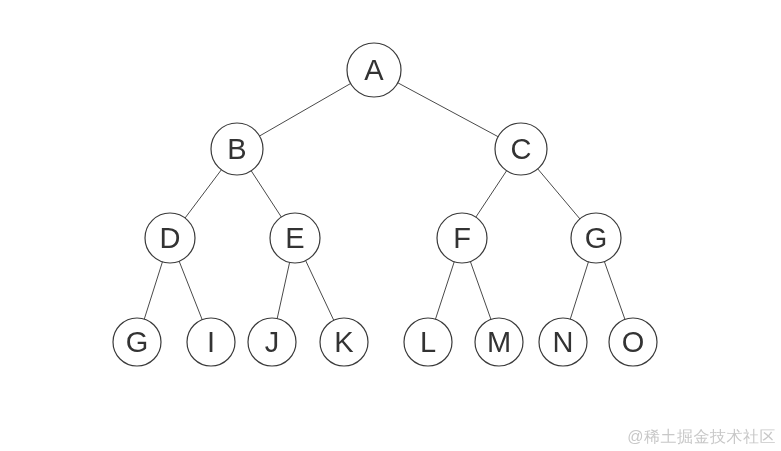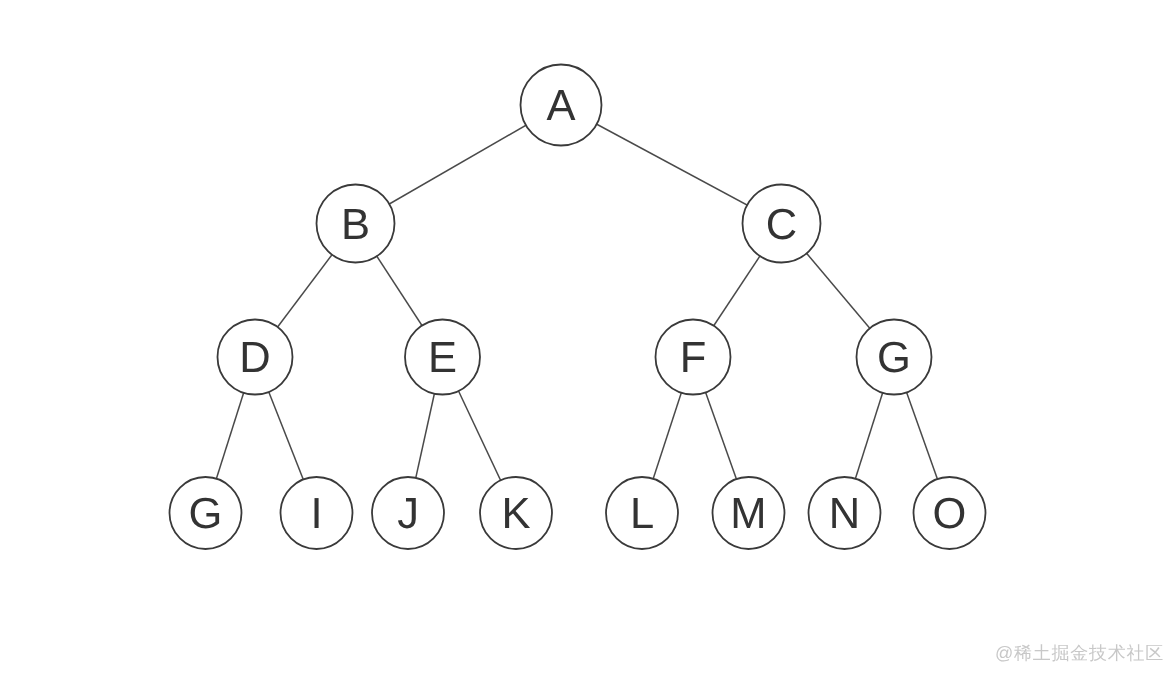--- a/index.html
+++ b/index.html
@@ -13,21 +13,21 @@
     width: 781px;
     height: 451px;
     background: #ffffff;
     overflow: hidden;
   }
   svg { display: block; }
   .watermark {
     position: absolute;
     right: 5px;
     top: 427px;
-    font-size: 12px;
+    font-size: 16px;
     letter-spacing: 0.5px;
     color: #c8c8c8;
     font-family: "Liberation Sans", sans-serif;
     user-select: none;
   }
 </style>
 </head>
 <body>
 
 <div class="canvas">

